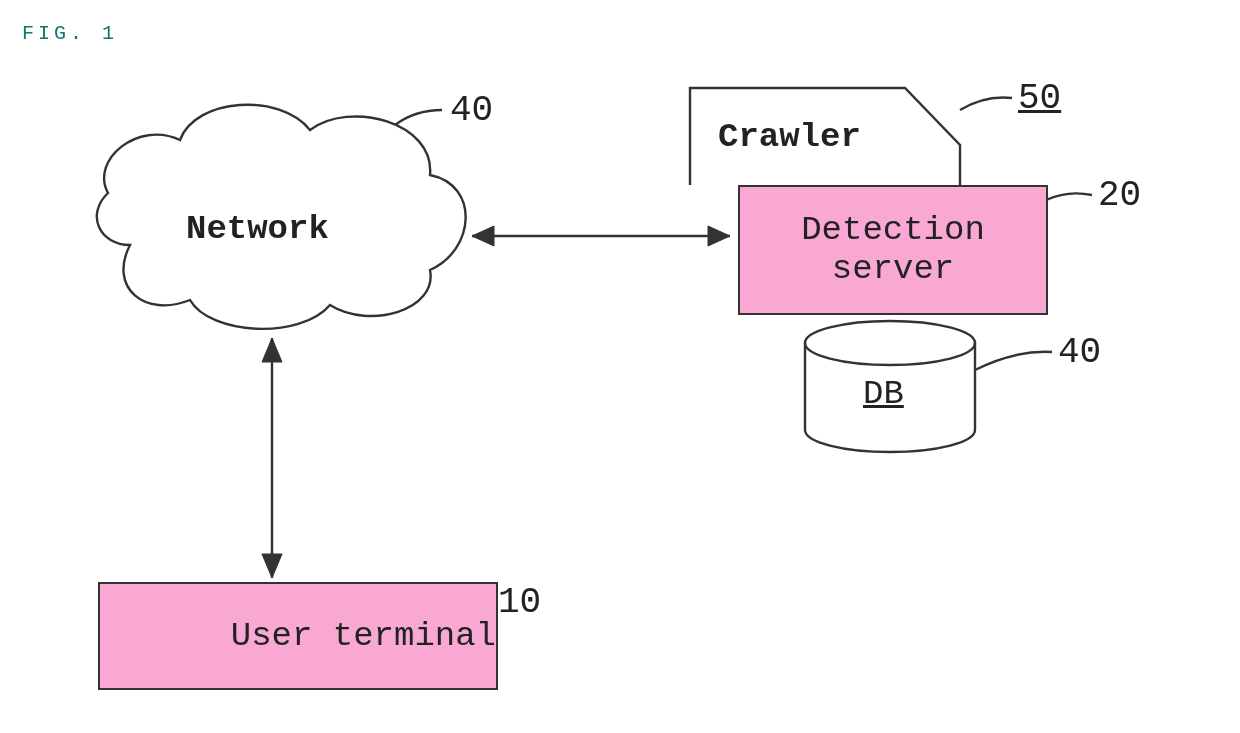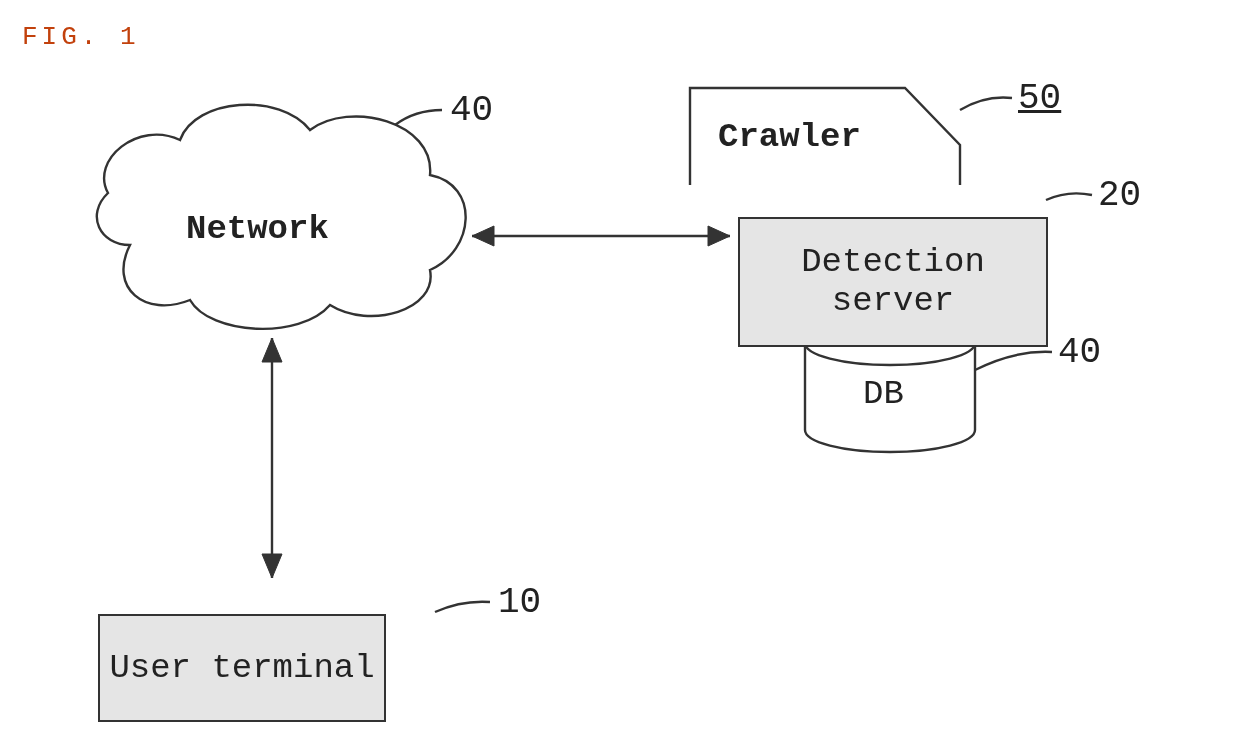--- a/index.html
+++ b/index.html
@@ -9,44 +9,43 @@
       width: 1240px;
       height: 733px;
       background: #fff;
       font-family: "Courier New", monospace;
       position: relative;
     }
     .figure-title {
       position: absolute;
       top: 22px;
       left: 22px;
-      font-size: 26px;
-      color: #c2410c;
+      font-size: 20px;
+      color: #0f766e;
       letter-spacing: 4px;
     }
     .label {
       font-size: 34px;
       color: #222;
       white-space: pre;
     }
     .ref-num {
       font-size: 36px;
       color: #222;
       position: absolute;
     }
     
     .node {
       position: absolute;
       border: 2.5px solid #333;
-      background: #e5e5e5;
+      background: #f9a8d4;
       display: flex;
       align-items: center;
       justify-content: center;
       text-align: center;
-      margin-top: 32px;
     }
     svg.overlay {
       position: absolute;
       top: 0; left: 0;
       width: 1240px;
       height: 733px;
       pointer-events: none;
     }
     line, path, ellipse, polyline {
       stroke: #333;
@@ -100,23 +99,23 @@
 
 <div class="label" style="position:absolute; left:186px; top:210px;font-weight:bold;">Network</div>
 
 <div class="label" style="position:absolute; left:718px; top:118px;font-weight:bold;">Crawler</div>
 
 <div class="node" style="left:738px; top:185px; width:310px; height:130px; flex-direction:column; line-height:1.15;">
   <span class="label">Detection</span>
   <span class="label">server</span>
 </div>
 
-<div class="label" style="position:absolute; left:863px; top:375px;">DB</div>
+<div class="label" style="position:absolute; left:863px; top:375px;text-decoration:underline;">DB</div>
 
-<div class="node" style="left:98px; top:582px; width:288px; height:108px;">
+<div class="node" style="left:98px; top:582px; width:400px; height:108px;justify-content:flex-end;">
   <span class="label">User terminal</span>
 </div>
 
 <div class="ref-num" style="left:450px; top:90px;">40</div>
 <div class="ref-num" style="left:1018px; top:78px;text-decoration:underline;">50</div>
 <div class="ref-num" style="left:1098px; top:175px;">20</div>
 <div class="ref-num" style="left:1058px; top:332px;">40</div>
 <div class="ref-num" style="left:498px; top:582px;">10</div>
 
 </body></html>

